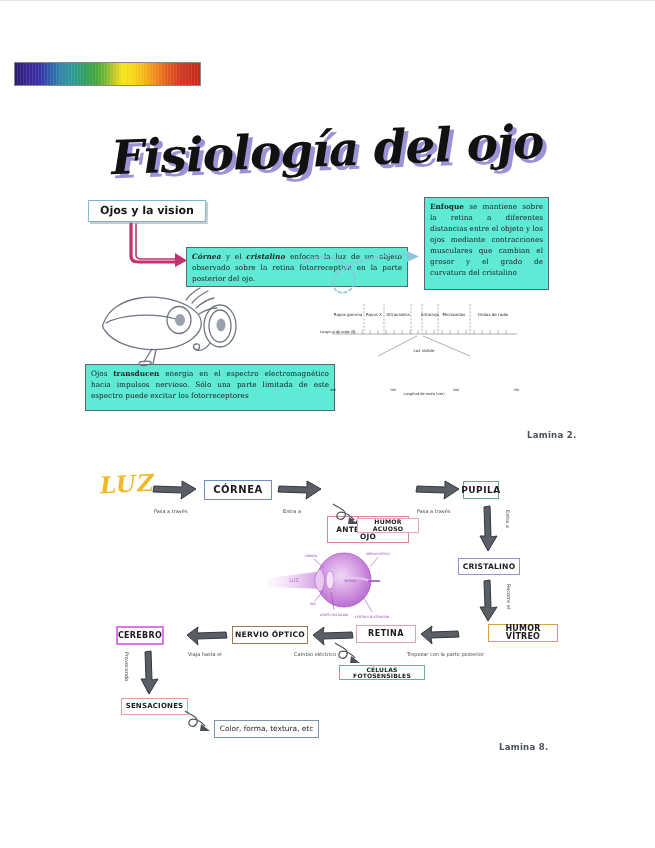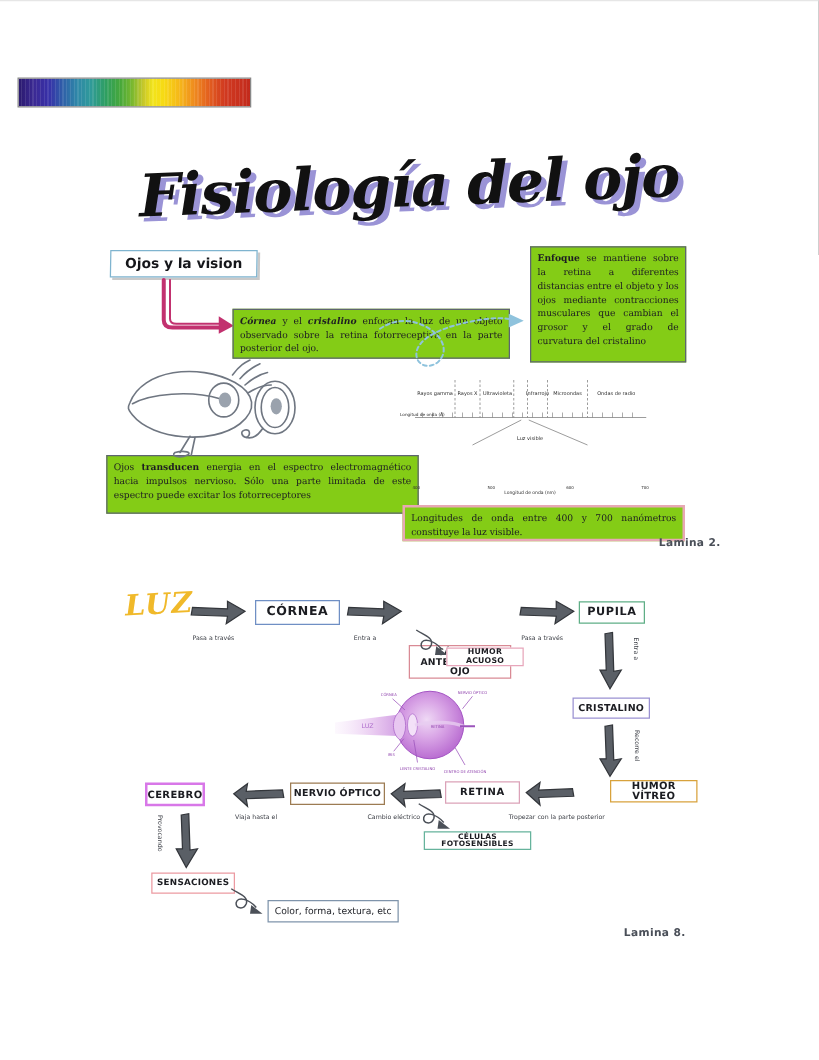--- a/index.html
+++ b/index.html
@@ -25,21 +25,21 @@
   .title .front{position:relative;z-index:1;white-space:nowrap;}
 
   
   .hbox{
     position:absolute;box-sizing:border-box;background:#fff;
     display:flex;align-items:center;justify-content:center;text-align:center;
     font-family:"DejaVu Sans", sans-serif;
     line-height:1.05;
   }
   .tbox{
-    position:absolute;box-sizing:border-box;background:#84cc16;
+    position:absolute;box-sizing:border-box;background:#5eead4;
     border:1px solid #5d6470;
     font-family:"DejaVu Serif", serif;
     font-size:7.3px;line-height:1.5;text-align:justify;
     color:#1d1d22;padding:4px 5px;
   }
   .tbox b{font-weight:bold;}
   .tbox i{font-style:italic;font-weight:bold;}
 
   
   #box-ojos-vision{
@@ -108,21 +108,21 @@
 
   #luz{
     position:absolute;left:100px;top:470px;
     font-family:"DejaVu Serif", serif;font-style:italic;font-weight:bold;
     font-size:23px;color:#f0b92a;letter-spacing:1px;
     transform:rotate(-3deg);
   }
 
   #f-cornea{left:204px;top:480px;width:68px;height:20px;border:1.6px solid #6f8fc4;font-size:10px;letter-spacing:.5px;}
   #f-camara{left:327px;top:477px;width:82px;height:27px;border:1.6px solid #d98a95;font-size:7.4px;letter-spacing:.2px;margin-top:39px;}
-  #f-pupila{left:463px;top:481px;width:53px;height:18px;border:1.6px solid #5fae86;font-size:9px;letter-spacing:.5px;}
+  #f-pupila{left:463px;top:481px;width:36px;height:18px;border:1.6px solid #5fae86;font-size:9px;letter-spacing:.5px;}
   #f-humoracuoso{left:357px;top:518px;width:62px;height:15px;border:1.4px solid #e7a6bb;font-size:6.2px;letter-spacing:.2px;}
   #f-cristalino{left:458px;top:558px;width:62px;height:17px;border:1.6px solid #9a91d2;font-size:7.6px;letter-spacing:.2px;}
   #f-humorvitreo{left:460px;top:624px;width:70px;height:18px;border:1.6px solid #d8a23c;font-size:8px;letter-spacing:.2px;margin-left:28px;}
   #f-retina{left:356px;top:625px;width:60px;height:18px;border:1.6px solid #dba2b8;font-size:8px;letter-spacing:.5px;}
   #f-celulas{left:339px;top:665px;width:86px;height:15px;border:1.4px solid #66b39c;font-size:6px;letter-spacing:.2px;}
   #f-nervio{left:232px;top:626px;width:76px;height:18px;border:1.6px solid #9c7b52;font-size:7.6px;letter-spacing:.2px;}
   #f-cerebro{left:116px;top:626px;width:48px;height:19px;border:2px solid #d877e8;font-size:8px;letter-spacing:.3px;}
   #f-sensaciones{left:121px;top:698px;width:67px;height:17px;border:1.8px solid #ec9aa1;font-size:7px;letter-spacing:.2px;}
   #f-color{left:214px;top:720px;width:105px;height:18px;border:1.2px solid #7f94ab;font-size:7.4px;font-weight:normal;color:#23252b;}
 
@@ -150,21 +150,20 @@
 
   <svg id="arrow-ojos-to-cornea" viewBox="0 0 66 48">
     <path d="M6,2 L6,34 Q6,40 13,40 L52,40" fill="none" stroke="#c2316f" stroke-width="3.2" stroke-linecap="round"></path>
     <path d="M11,2 L11,33 Q11,37 16,37 L52,37" fill="none" stroke="#c2316f" stroke-width="1.6" stroke-linecap="round"></path>
     <path d="M50,31 L62,38.5 L50,45 Z" fill="#c2316f"></path>
   </svg>
 
   <div class="tbox" id="box-cornea-text"><i>Córnea</i> y el <i>cristalino</i> enfocan la luz de un objeto observado sobre la retina fotorreceptiva en la parte posterior del ojo.</div>
   <div class="tbox" id="box-enfoque-text"><b>Enfoque</b> se mantiene sobre la retina a diferentes distancias entre el objeto y los ojos mediante contracciones musculares que cambian el grosor y el grado de curvatura del cristalino</div>
   <div class="tbox" id="box-transducen-text">Ojos <b>transducen</b> energia en el espectro electromagnético hacia impulsos nervioso. Sólo una parte limitada de este espectro puede excitar los fotorreceptores</div>
-  <div class="tbox" id="box-longitudes-text">Longitudes de onda entre 400 y 700 nanómetros constituye la luz visible.</div>
 
   <svg id="arrow-loop-blue" viewBox="0 0 122 55">
     <path d="M4,18 C16,10 28,10 40,16 C54,23 60,36 50,45 C40,52 30,44 34,34 C38,24 56,16 78,12 C92,9 104,9 112,11" fill="none" stroke="#8fc3dd" stroke-width="1.6" stroke-dasharray="3 2.6" stroke-linecap="round"></path>
     <path d="M107,6 L119,11.5 L107,17 Z" fill="#8fc3dd"></path>
   </svg>
 
   <svg id="eye-cartoon" viewBox="0 0 150 86">
     <g fill="none" stroke="#6f7681" stroke-width="1.3" stroke-linecap="round">
       <path d="M8,40 C18,14 62,8 92,24 C108,33 110,46 96,57 C74,74 26,70 10,50 C6,45 6,44 8,40 Z"></path>
       <path d="M10,41 C24,33 56,30 80,37"></path>

